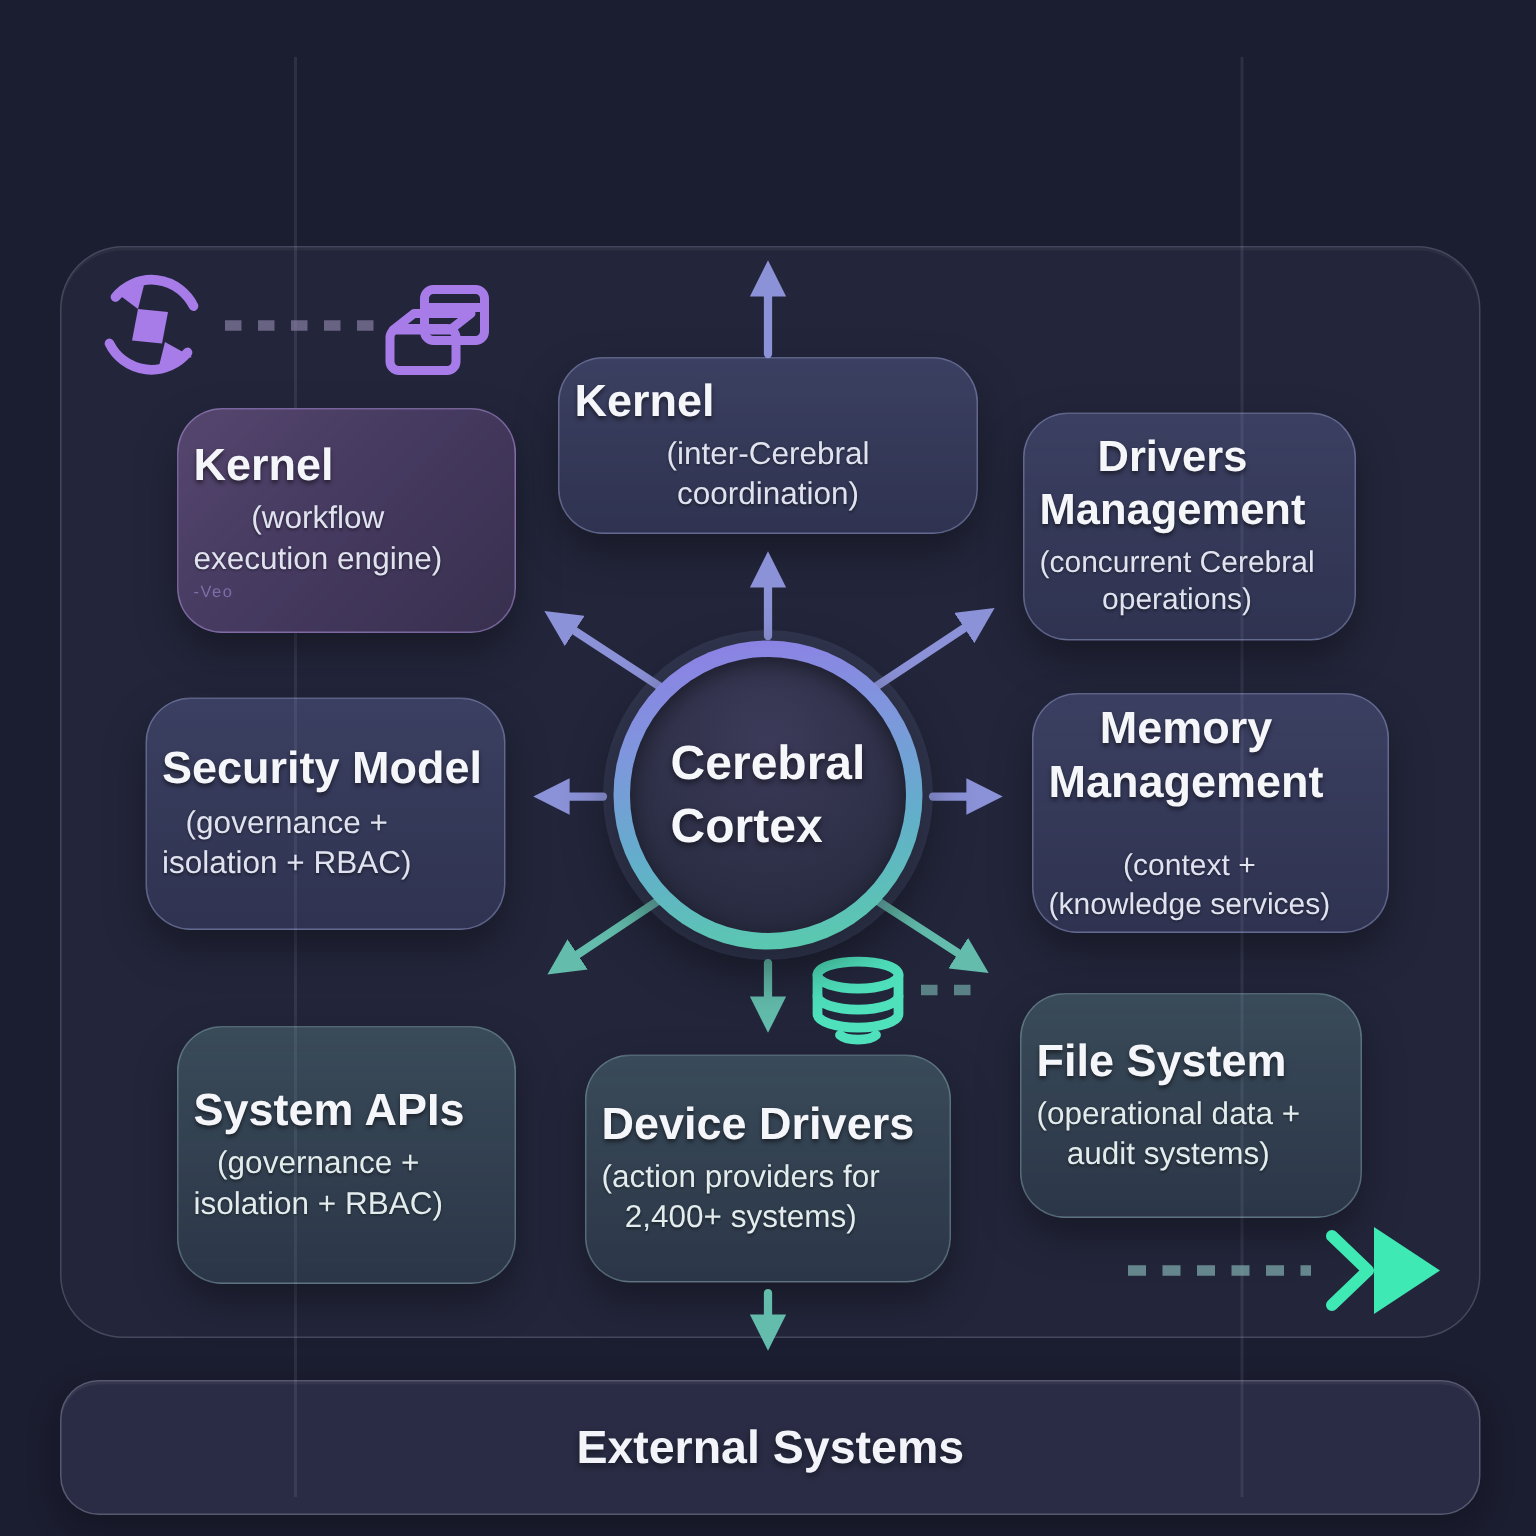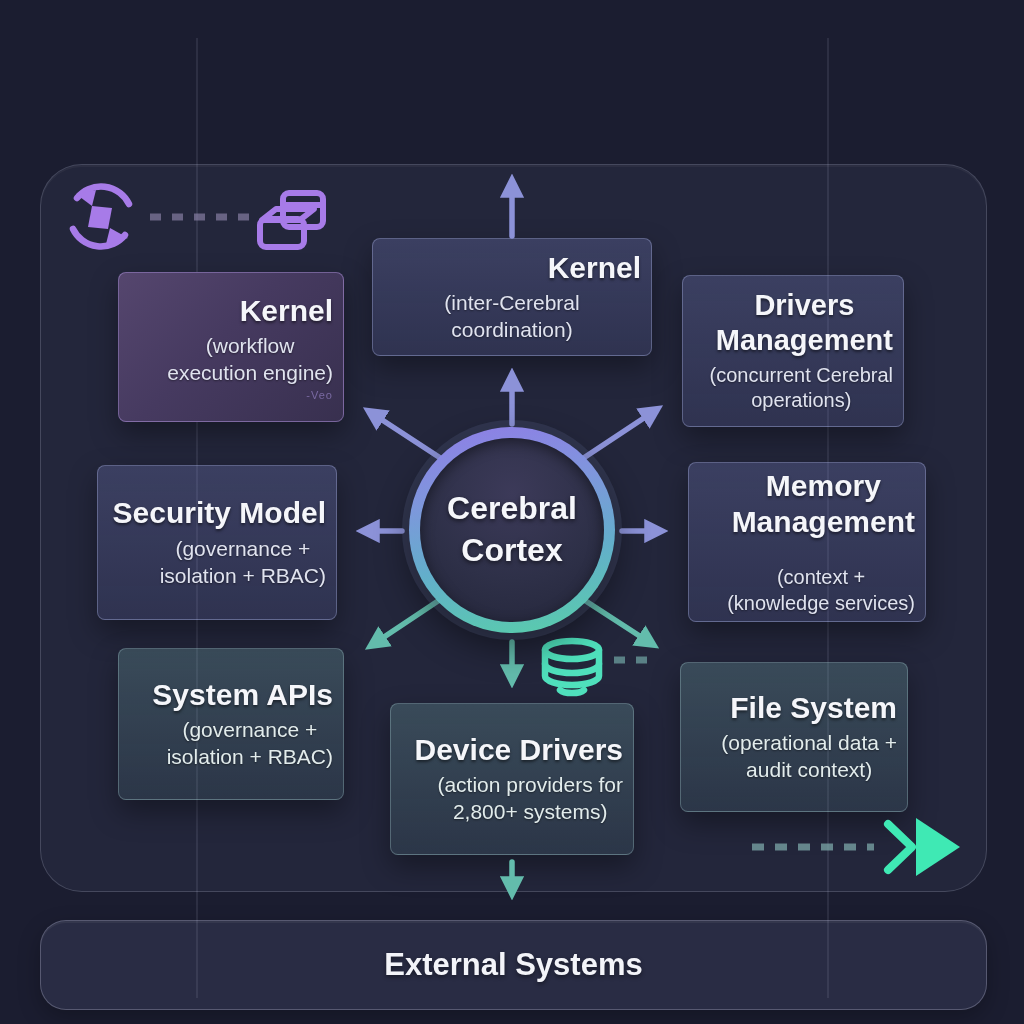--- a/index.html
+++ b/index.html
@@ -18,22 +18,22 @@
     box-shadow:inset 0 2px 0 rgba(255,255,255,0.05), 0 8px 22px rgba(0,0,0,0.25);
   }
   .bar-label{font-size:31px;font-weight:700;color:#f3f4f9;text-shadow:0 2px 4px rgba(0,0,0,0.45);white-space:pre-line;text-align:center;}
   .panel{
     position:absolute;left:40px;top:164px;width:945px;height:726px;border-radius:42px;
     background:rgba(150,158,205,0.075);
     border:1.5px solid rgba(205,210,232,0.20);
     box-shadow:inset 0 2px 0 rgba(255,255,255,0.04);
   }
   .node{
-    position:absolute;border-radius:8px;z-index:4;
-    display:flex;flex-direction:column;align-items:flex-end;justify-content:center;
+    position:absolute;border-radius:30px;z-index:4;
+    display:flex;flex-direction:column;align-items:flex-start;justify-content:center;
     text-align:center;padding:6px 10px;box-sizing:border-box;
     box-shadow:0 12px 28px rgba(0,0,0,0.35);
   }
   .node-title{font-size:30px;font-weight:700;color:#f5f6fa;line-height:1.22;white-space:pre-line;text-shadow:0 2px 3px rgba(0,0,0,0.5);}
   .node-sub{font-size:21px;font-weight:400;color:#e0e3ef;line-height:1.28;white-space:pre-line;margin-top:4px;text-shadow:0 1px 2px rgba(0,0,0,0.45);}
   .node-watermark{font-size:11px;color:rgba(172,150,225,0.55);margin-top:2px;letter-spacing:1px;}
   .indigo{
     background:linear-gradient(180deg, rgba(116,123,186,0.30), rgba(92,98,158,0.22));
     border:1.5px solid rgba(178,186,235,0.35);
   }
@@ -51,21 +51,21 @@
     background:linear-gradient(170deg,#8f7de6 0%,#7f96dd 32%,#63aecb 62%,#58cfa9 100%);
     padding:11px;box-sizing:border-box;
     box-shadow:0 0 0 7px rgba(130,140,190,0.14), 0 14px 34px rgba(0,0,0,0.45);
   }
   .circle-inner{
     width:100%;height:100%;border-radius:50%;
     background:radial-gradient(circle at 50% 30%, #3c3a59 0%, #2e3048 55%, #232539 100%);
     display:flex;align-items:center;justify-content:center;
     box-shadow:inset 0 4px 14px rgba(0,0,0,0.45);
   }
-  .circle-label{font-size:32px;font-weight:700;color:#f6f7fb;text-align:center;line-height:1.3;white-space:pre-line;text-shadow:0 2px 4px rgba(0,0,0,0.55);}
+  .circle-label{font-size:32px;font-weight:700;color:#f6f7fb;line-height:1.3;white-space:pre-line;text-shadow:0 2px 4px rgba(0,0,0,0.55);}
   svg.overlay{position:absolute;left:0;top:0;z-index:5;pointer-events:none;}
 </style>
 </head>
 <body>
 
 <div class="stage">
 
 
   <div class="panel"></div>
 
@@ -101,36 +101,36 @@
 isolation + RBAC)</div>
   </div>
 
   <div class="node indigo" style="left:688px;top:462px;width:238px;height:160px;">
     <div class="node-title" style="font-size:30px;">Memory
 Management</div>
     <div class="node-sub" style="font-size:20px;margin-top:24px;">(context +
 (knowledge services)</div>
   </div>
 
-  <div class="node teal" style="left:118px;top:648px;width:226px;height:152px;">
+  <div class="node teal" style="left:118px;top:684px;width:226px;height:172px;">
     <div class="node-title">System APIs</div>
     <div class="node-sub">(governance +
 isolation + RBAC)</div>
   </div>
 
   <div class="node teal" style="left:390px;top:703px;width:244px;height:152px;">
     <div class="node-title">Device Drivers</div>
     <div class="node-sub">(action providers for
-2,800+ systems)</div>
+2,400+ systems)</div>
   </div>
 
   <div class="node teal" style="left:680px;top:662px;width:228px;height:150px;">
     <div class="node-title">File System</div>
     <div class="node-sub">(operational data +
-audit context)</div>
+audit systems)</div>
   </div>
 
   <div class="circle-outer">
     <div class="circle-inner">
       <div class="circle-label">Cerebral
 Cortex</div>
     </div>
   </div>
 
   <svg class="overlay" width="1024" height="1024" viewBox="0 0 1024 1024">

